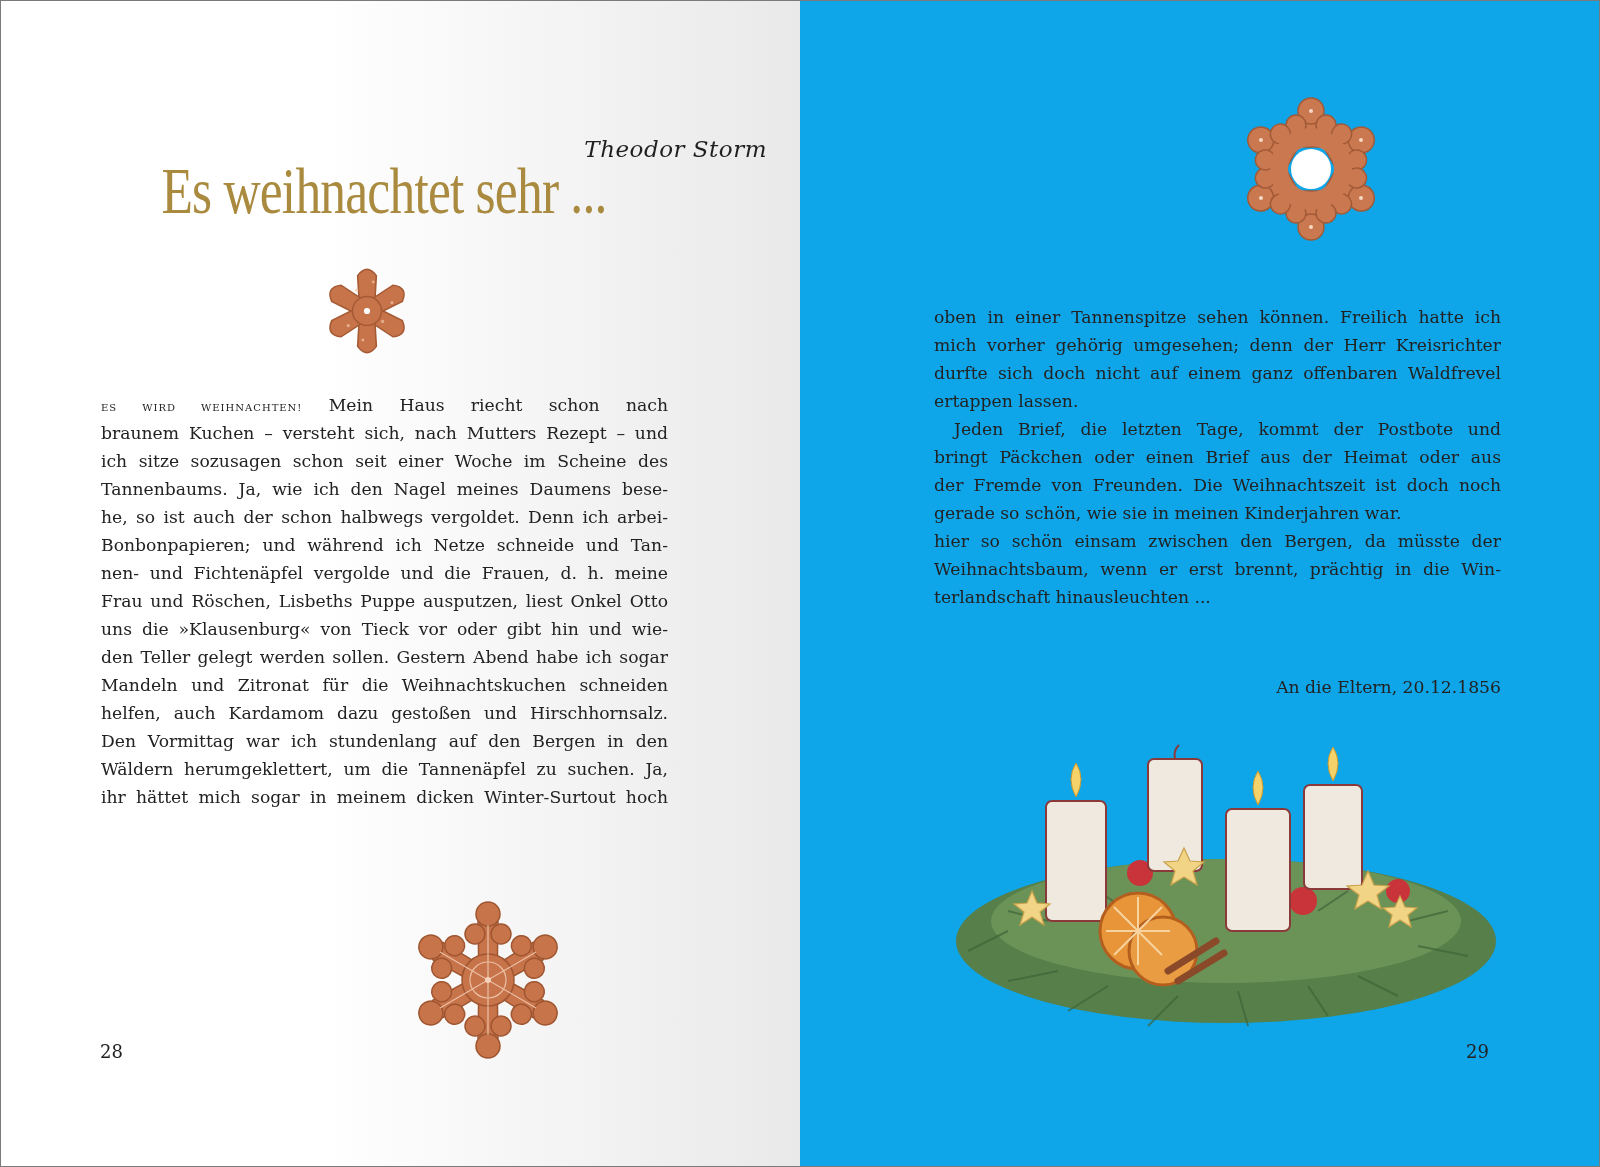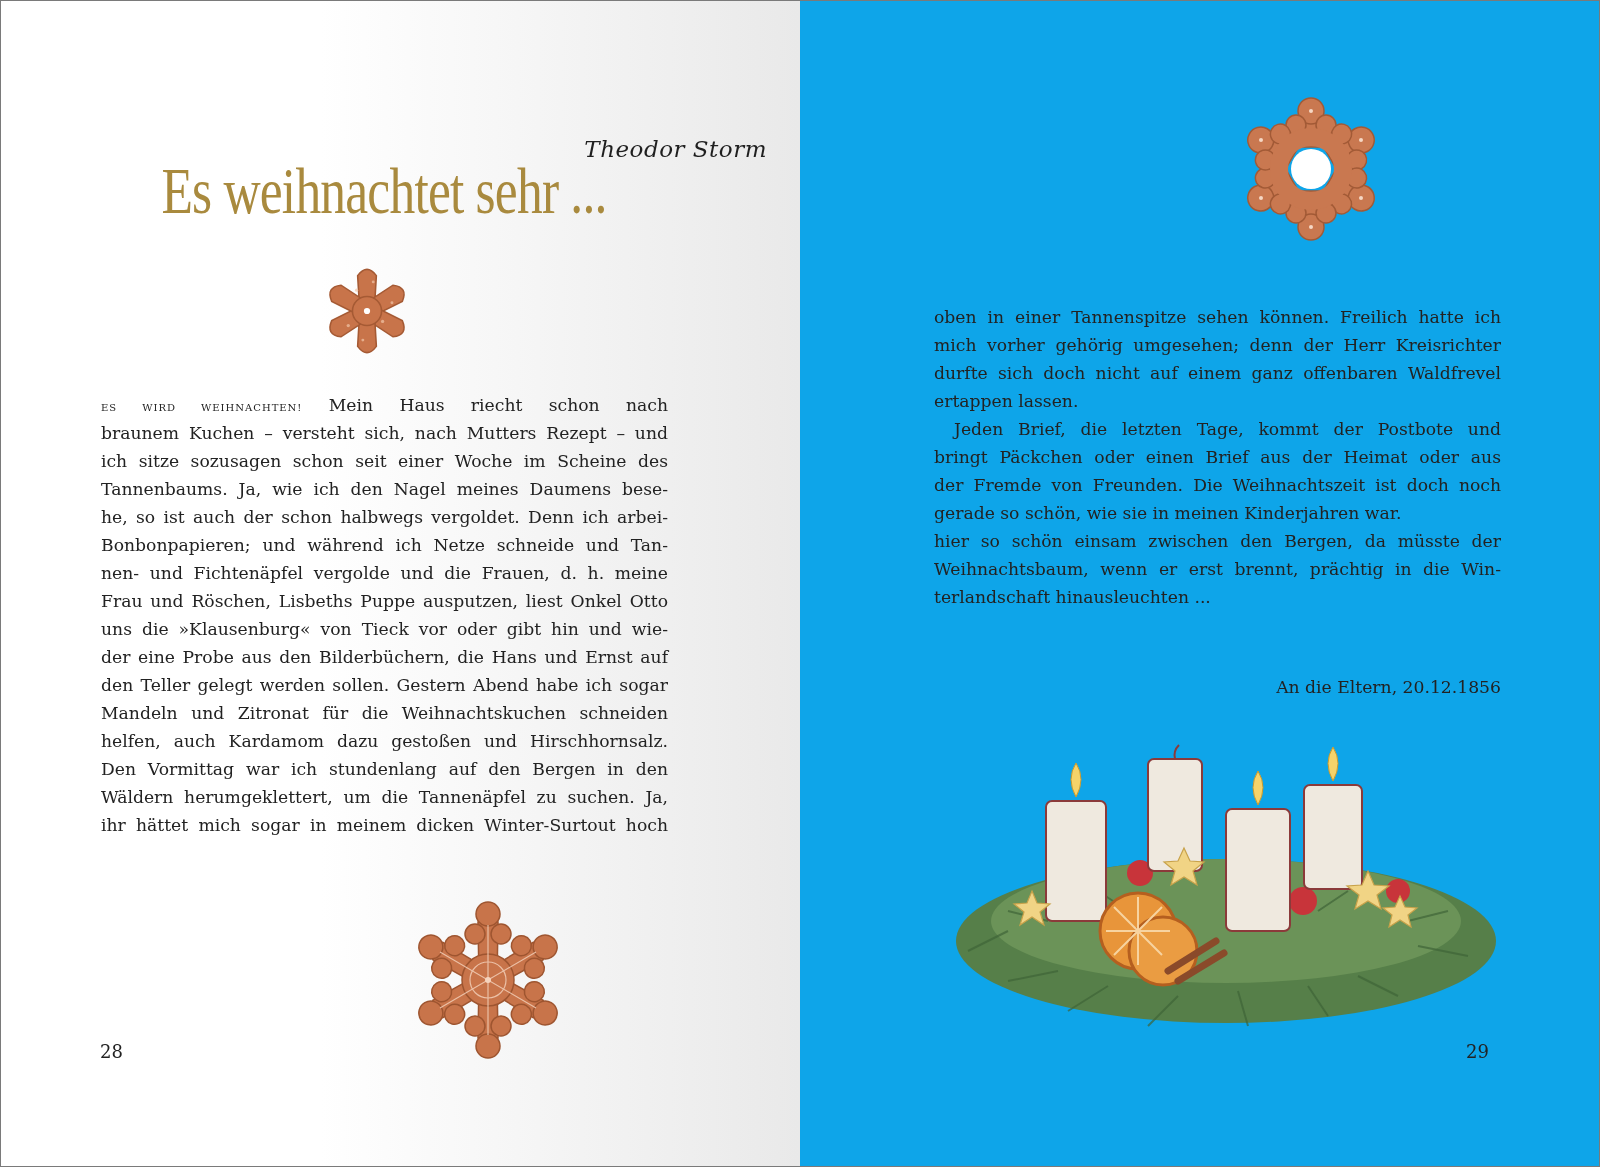--- a/index.html
+++ b/index.html
@@ -102,21 +102,20 @@
     <div class="body-text text-left">
       <span class="line"><span class="smallcaps">ES WIRD WEIHNACHTEN!</span> Mein Haus riecht schon nach</span>
       <span class="line">braunem Kuchen – versteht sich, nach Mutters Rezept – und</span>
       <span class="line">ich sitze sozusagen schon seit einer Woche im Scheine des</span>
       <span class="line">Tannenbaums. Ja, wie ich den Nagel meines Daumens bese-</span>
       <span class="line">he, so ist auch der schon halbwegs vergoldet. Denn ich arbei-</span>
       <span class="line">Bonbonpapieren; und während ich Netze schneide und Tan-</span>
       <span class="line">nen- und Fichtenäpfel vergolde und die Frauen, d. h. meine</span>
       <span class="line">Frau und Röschen, Lisbeths Puppe ausputzen, liest Onkel Otto</span>
       <span class="line">uns die »Klausenburg« von Tieck vor oder gibt hin und wie-</span>
-      <span class="line">der eine Probe aus den Bilderbüchern, die Hans und Ernst auf</span>
       <span class="line">den Teller gelegt werden sollen. Gestern Abend habe ich sogar</span>
       <span class="line">Mandeln und Zitronat für die Weihnachtskuchen schneiden</span>
       <span class="line">helfen, auch Kardamom dazu gestoßen und Hirschhornsalz.</span>
       <span class="line">Den Vormittag war ich stundenlang auf den Bergen in den</span>
       <span class="line">Wäldern herumgeklettert, um die Tannenäpfel zu suchen. Ja,</span>
       <span class="line">ihr hättet mich sogar in meinem dicken Winter-Surtout hoch</span>
     </div>
 
     <svg class="illus" style="left:402px;top:898px" width="170" height="162" viewBox="-85 -81 170 162">
       <g fill="#c8744a" stroke="#9e5530" stroke-width="1.5">

